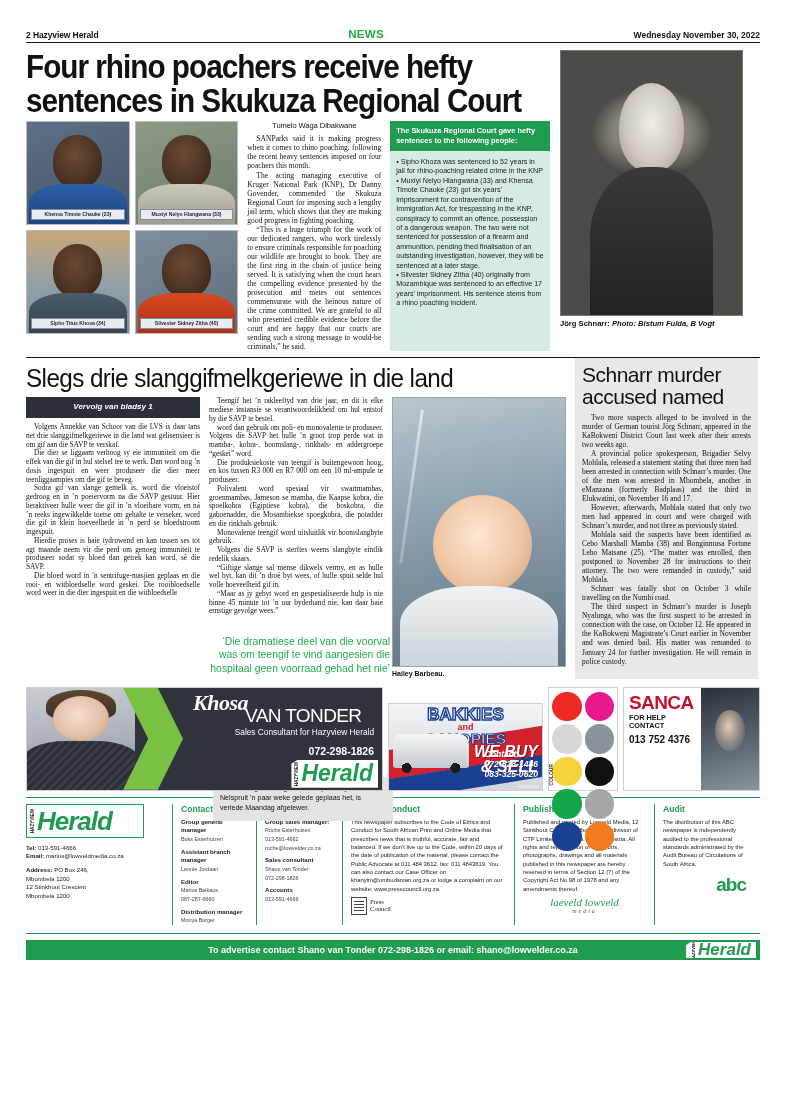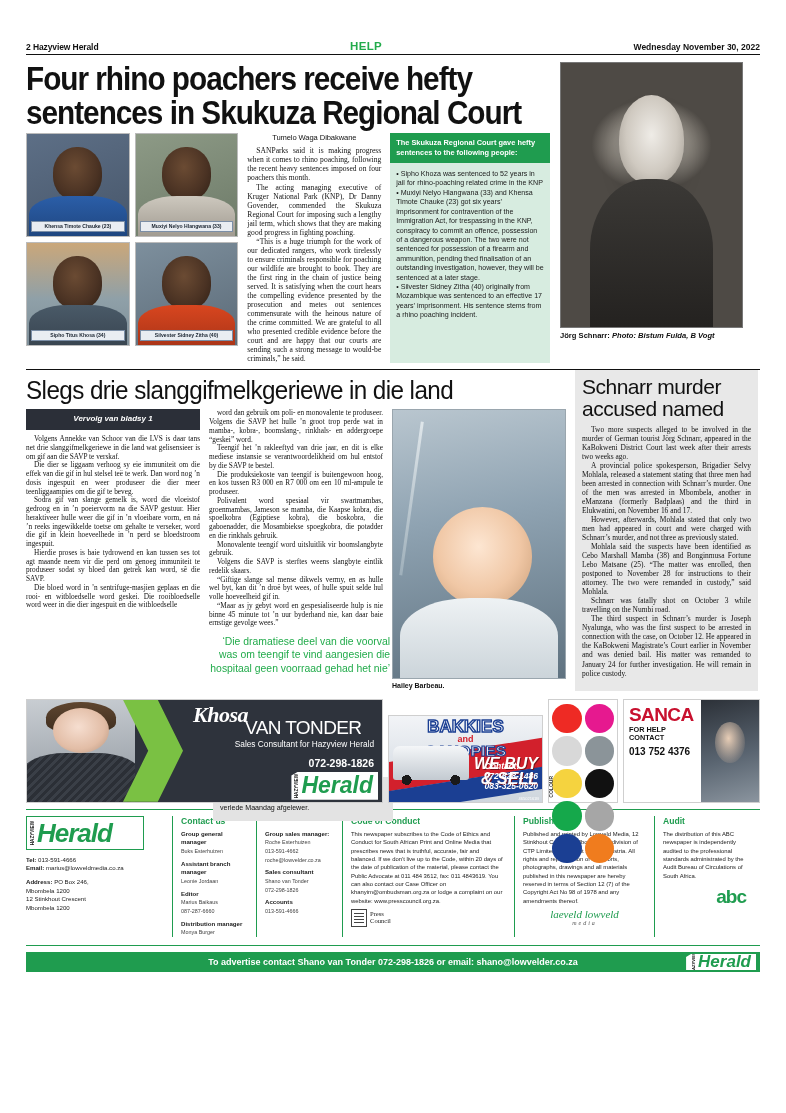--- a/index.html
+++ b/index.html
@@ -4,21 +4,21 @@
 <style>
   * { box-sizing: border-box; margin: 0; padding: 0; }
   body {
     width: 786px; height: 1113px;
     background: #ffffff;
     font-family: "Liberation Serif", serif;
     color: #111;
     overflow: hidden;
     position: relative;
   }
-  .page { width: 786px; height: 1113px; padding: 12px 26px; position: relative; }
+  .page { width: 786px; height: 1113px; padding: 0 26px; position: relative; }
 
   
   .topbar {
     display: flex; align-items: flex-end; justify-content: space-between;
     padding-top: 28px; padding-bottom: 2px;
     border-bottom: 1.3px solid #111;
   }
   .topbar .folio { font-family: "Liberation Sans", sans-serif; font-weight: bold; font-size: 8.5px; letter-spacing: -0.1px; }
   .topbar .section { font-family: "Liberation Sans", sans-serif; font-weight: bold; font-size: 11.5px; color: #22ab4b; letter-spacing: 0.3px; }
   .topbar .date { font-family: "Liberation Sans", sans-serif; font-weight: bold; font-size: 8.5px; }
@@ -397,21 +397,21 @@
     font-size:17px; color:#1f9c4f; line-height:.85;
   }
 </style>
 </head>
 <body>
 
 <div class="page">
 
   <div class="topbar">
     <div class="folio">2 Hazyview Herald</div>
-    <div class="section">HELP</div>
+    <div class="section">NEWS</div>
     <div class="date">Wednesday November 30, 2022</div>
   </div>
 
   <div class="headline-row">
     <div class="headline-left">
       <h1 class="headline">Four  rhino poachers receive hefty sentences in Skukuza Regional Court</h1>
 
       <div class="story-row">
 
         <div class="mug-col">
@@ -479,22 +479,22 @@
         <div class="afr-col">
           <div class="vervolg">Vervolg van bladsy 1</div>
           <p>Volgens Annekke van Schoor van die LVS is daar tans net drie slanggifmelkgeriewe in die land wat gelisensieer is om gif aan die SAVP te verskaf.</p>
           <p>Die dier se liggaam verhoog sy eie immuniteit om die effek van die gif in hul stelsel teë te werk. Dan word nog ’n dosis ingespuit en weer produseer die dier meer teenliggaampies om die gif te beveg.</p>
           <p>Sodra gif van slange gemelk is, word die vloeistof gedroog en in ’n poeiervorm na die SAVP gestuur. Hier heraktiveer hulle weer die gif in ’n vloeibare vorm, en ná ’n reeks ingewikkelde toetse om gehalte te verseker, word die gif in klein hoeveelhede in ’n perd se bloedstroom ingespuit.</p>
           <p>Hierdie proses is baie tydrowend en kan tussen ses tot agt maande neem vir die perd om genoeg immuniteit te produseer sodat sy bloed dan getrek kan word, sê die SAVP.</p>
           <p>Die bloed word in ’n sentrifuge-masjien geplaas en die rooi- en witbloedselle word geskei. Die rooibloedselle word weer in die dier ingespuit en die witbloedselle</p>
         </div>
 
         <div class="afr-col">
+          <p>Teengif het ’n rakleeftyd van drie jaar, en dit is elke mediese instansie se verantwoordelikheid om hul entstof by die SAVP te bestel.</p>
           <p>word dan gebruik om poli- en monovalente te produseer. Volgens die SAVP het hulle ’n groot trop perde wat in mamba-, kobra-, boomslang-, rinkhals- en addergroepe “geskei” word.</p>
-          <p>Teengif het ’n rakleeftyd van drie jaar, en dit is elke mediese instansie se verantwoordelikheid om hul entstof by die SAVP te bestel.</p>
           <p>Die produksiekoste van teengif is buitengewoon hoog, en kos tussen R3 000 en R7 000 om een 10 ml-ampule te produseer.</p>
           <p>Polivalent word spesiaal vir swartmambas, groenmambas, Jameson se mamba, die Kaapse kobra, die spoelkobra (Egiptiese kobra), die boskobra, die gaboenadder, die Mosambiekse spoegkobra, die potadder en die rinkhals gebruik.</p>
           <p>Monovalente teengif word uitsluitlik vir boomslangbyte gebruik.</p>
           <p>Volgens die SAVP is sterftes weens slangbyte eintlik redelik skaars.</p>
           <p>“Giftige slange sal mense dikwels vermy, en as hulle wel byt, kan dit ’n droë byt wees, of hulle spuit selde hul volle hoeveelheid gif in.</p>
           <p>“Maar as jy gebyt word en gespesialiseerde hulp is nie binne 45 minute tot ’n uur byderhand nie, kan daar baie ernstige gevolge wees.”</p>
         </div>
 
         <div class="afr-col" style="width:174px">
           <div class="baby-photo">

